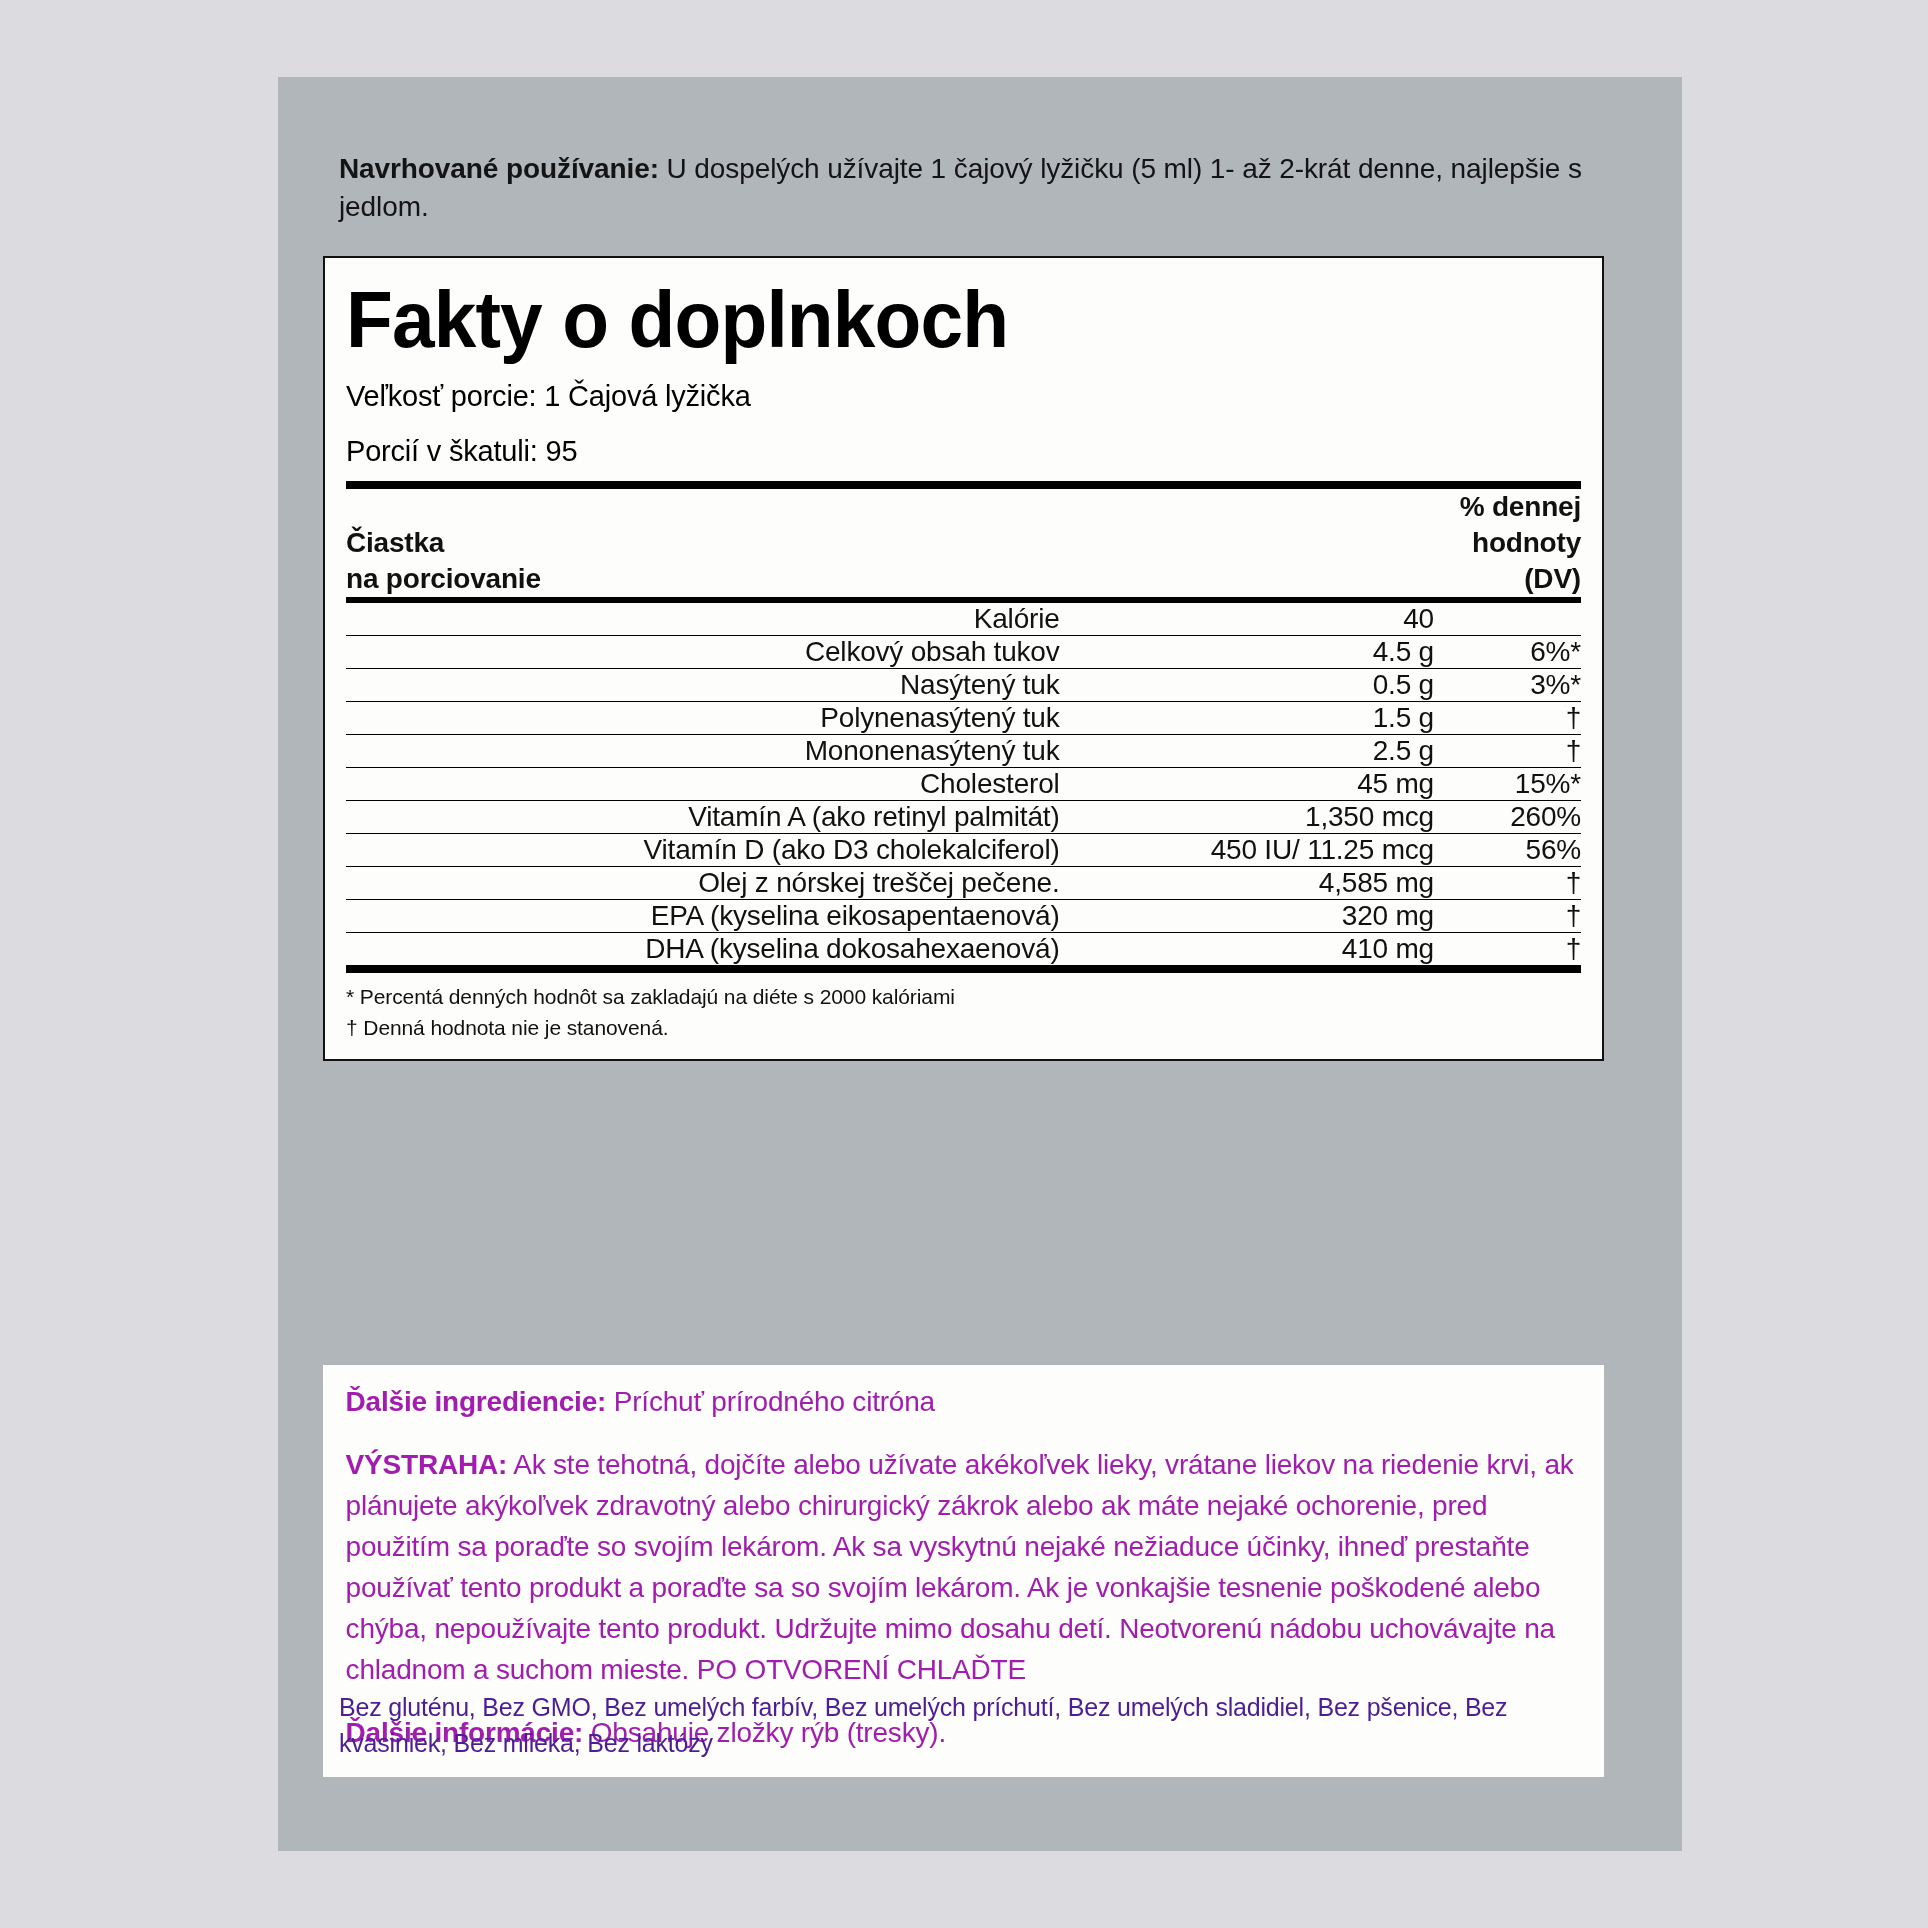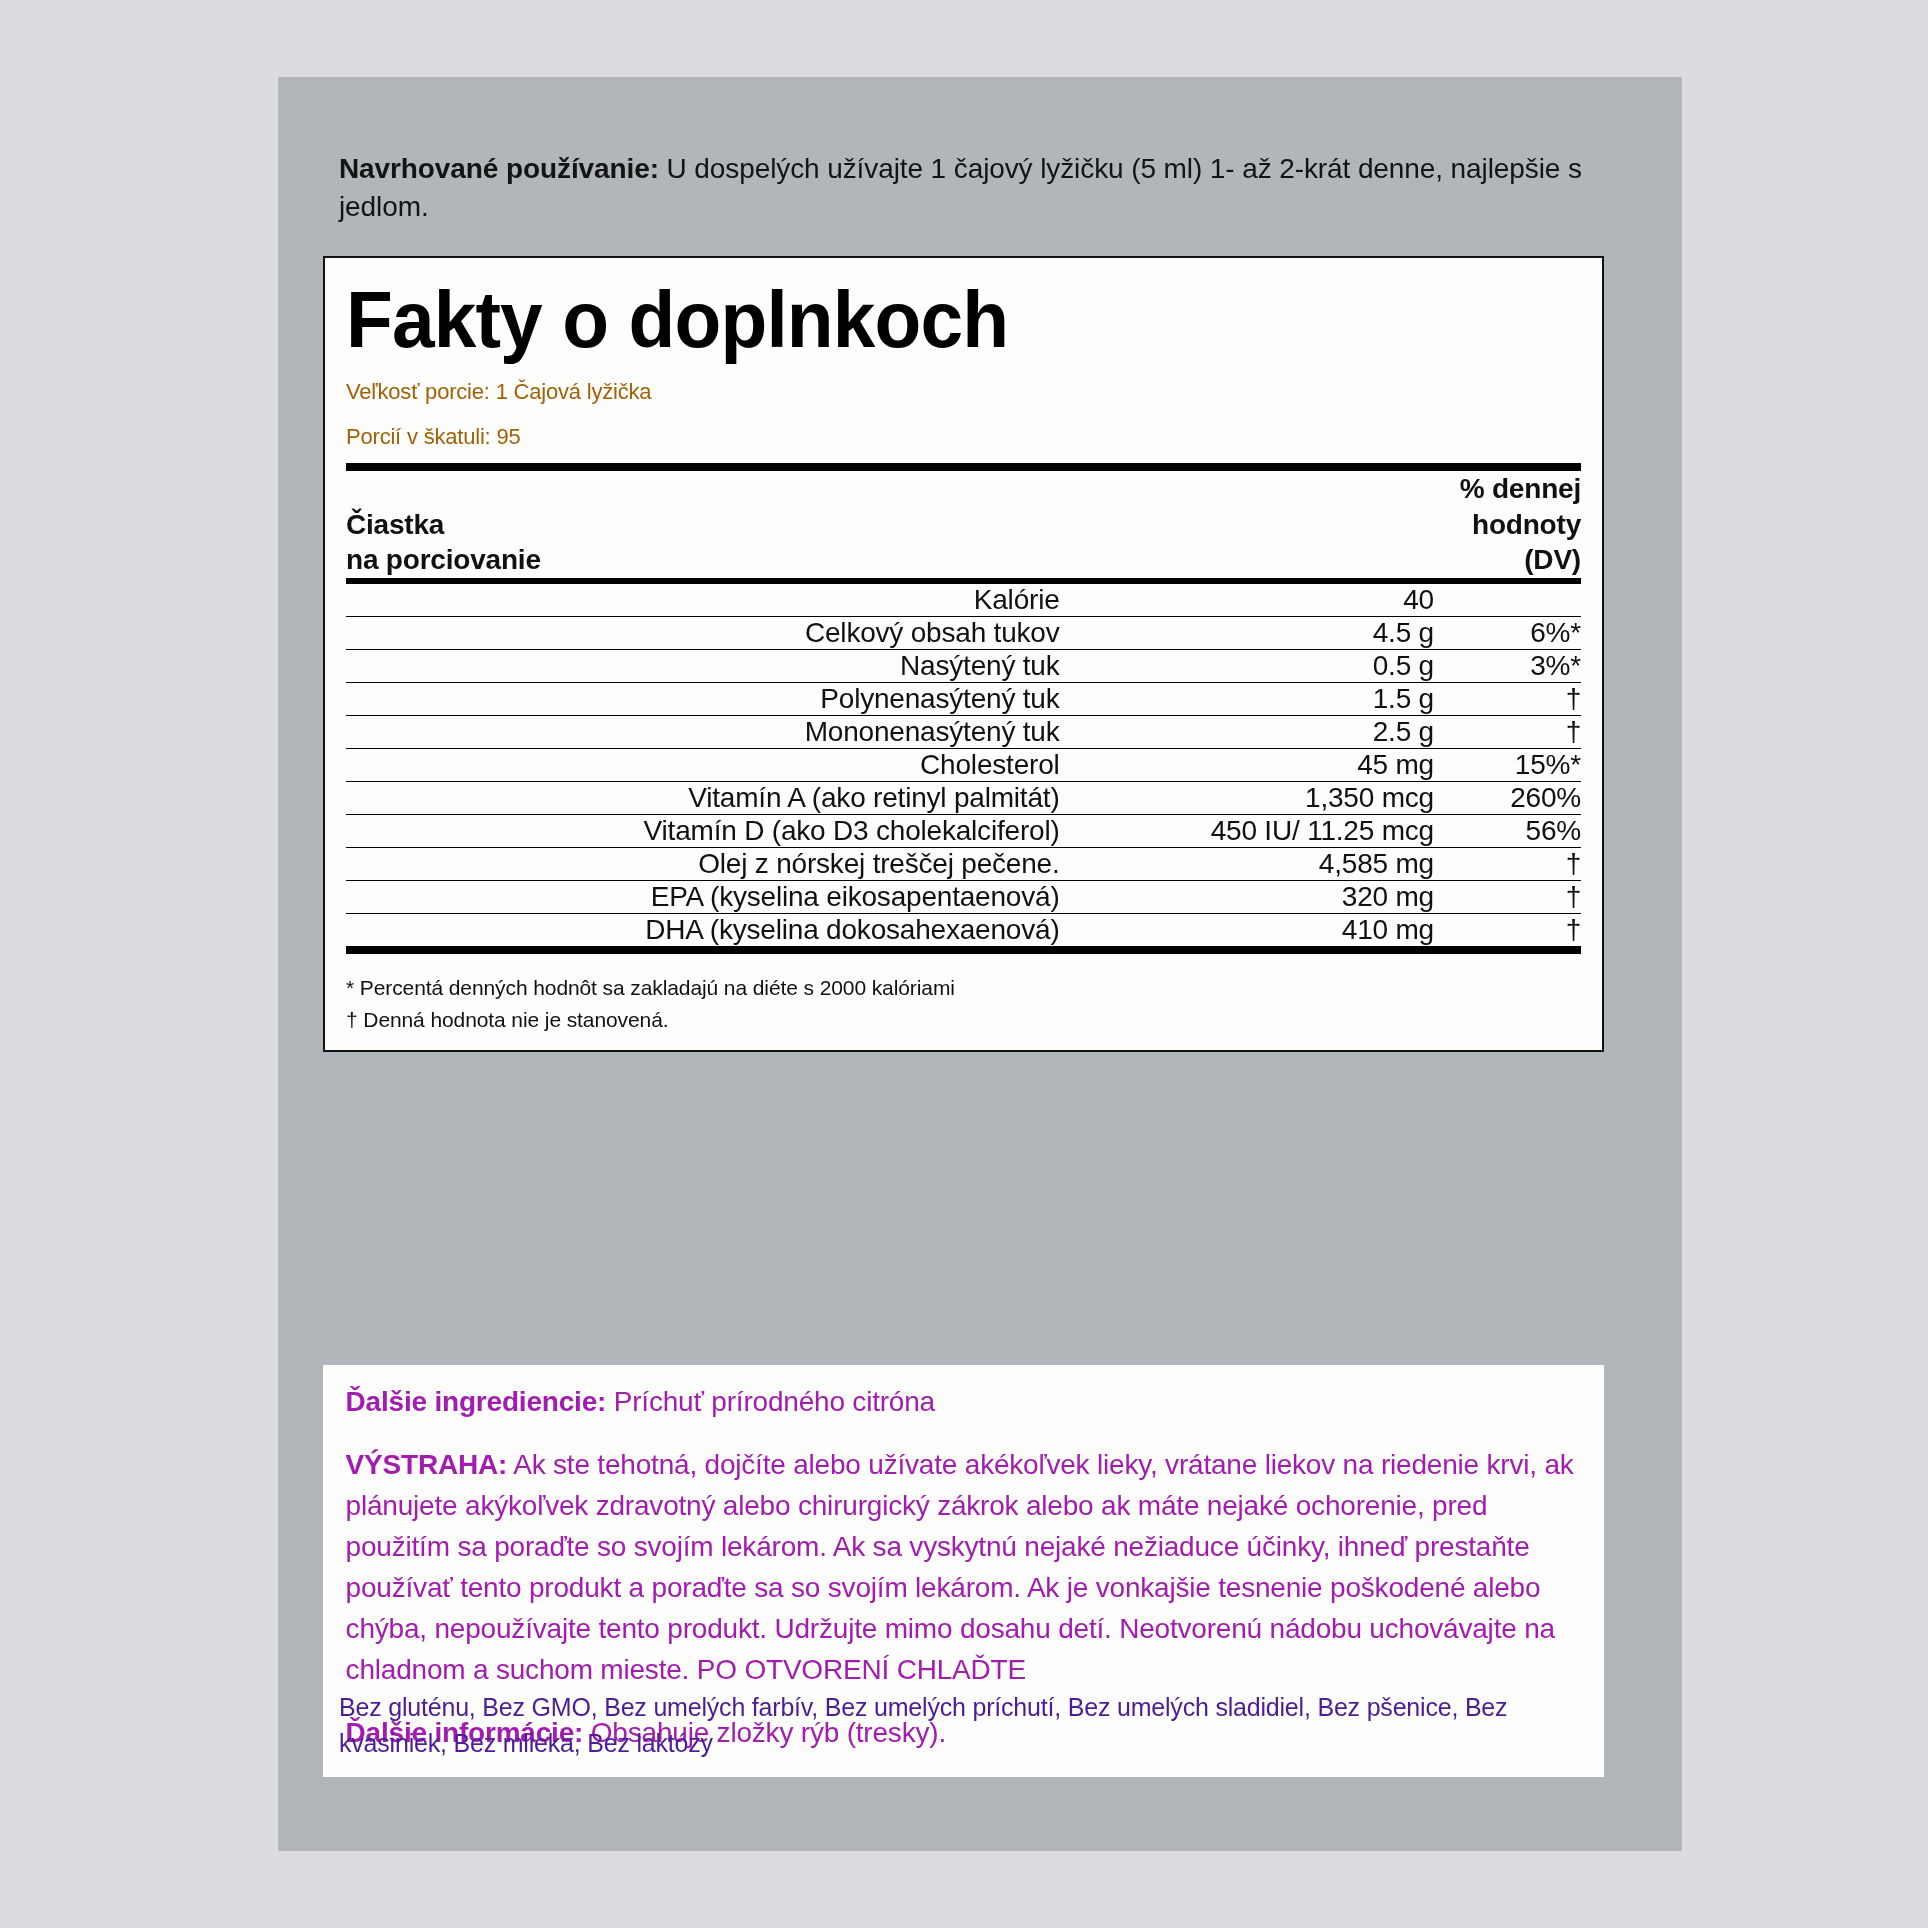--- a/index.html
+++ b/index.html
@@ -57,23 +57,23 @@
     font-weight: bold;
     letter-spacing: -0.9px;
     line-height: 1.05;
     color: #000;
     margin: 7.5px 0 13px 0;
     transform: scaleX(0.97);
     transform-origin: left center;
   }
 
   .serving-line {
-    font-size: 22px;
+    font-size: 29px;
     line-height: 1.32;
-    color: #a16207;
+    color: #000000;
     letter-spacing: -0.2px;
     margin-top: 16px;
   }
 
   .rule-thick {
     border-bottom: 8.5px solid #000;
     margin-top: 11.3px;
   }
   .rule-thick-mid {
     border-bottom: 6.6px solid #000;
@@ -140,21 +140,21 @@
     text-align: right;
     white-space: nowrap;
     width: 115px;
     letter-spacing: -0.2px;
   }
 
   .footnotes {
     font-size: 21px;
     line-height: 1.5;
     color: #111;
-    padding-top: 18px;
+    padding-top: 8px;
     letter-spacing: -0.1px;
   }
 
   
   .info-box {
     position: absolute;
     left: 45px;
     top: 1288px;
     width: 1281px;
     background: #fdfdfb;

